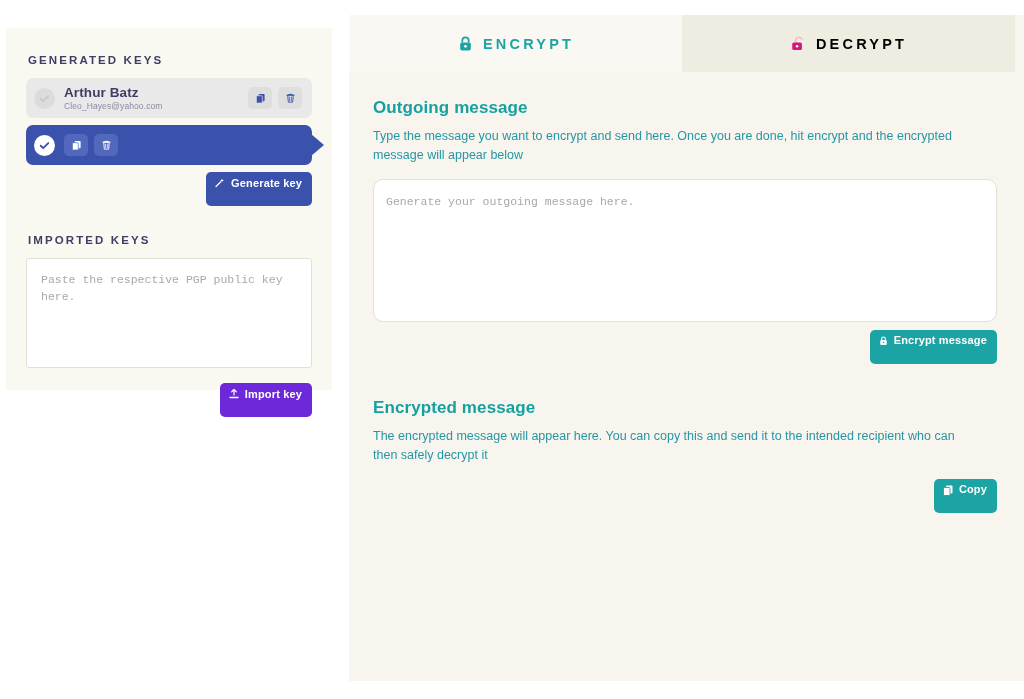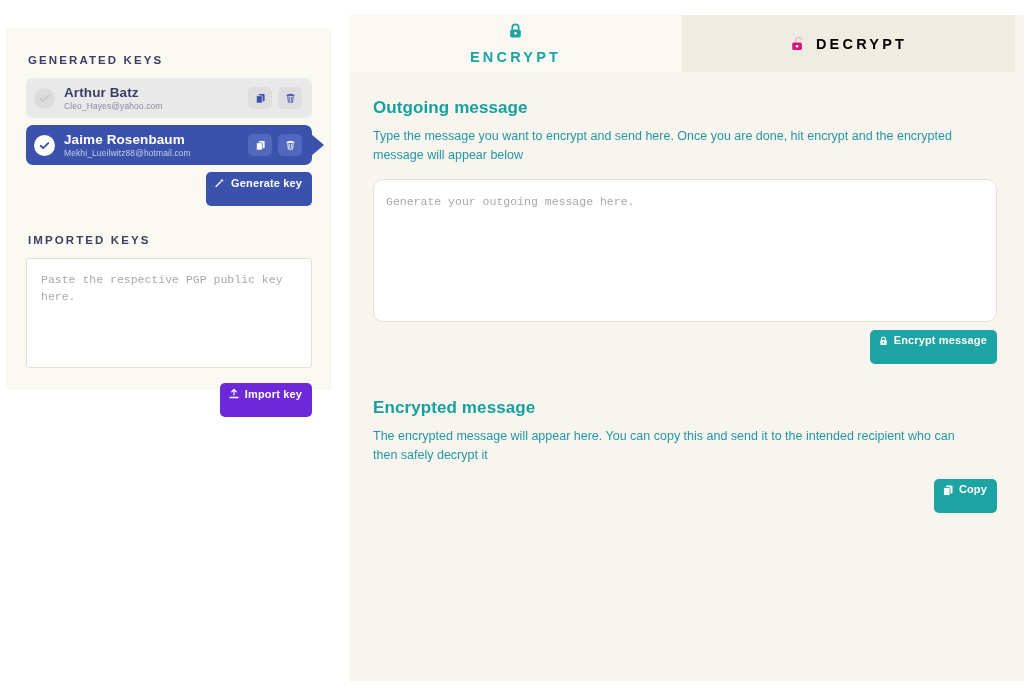--- a/index.html
+++ b/index.html
@@ -173,21 +173,21 @@
     display: flex;
     align-items: center;
     justify-content: center;
     gap: 9px;
     cursor: pointer;
     font-size: 14.5px;
     font-weight: bold;
     letter-spacing: 3.2px;
     user-select: none;
   }
-  #tab-encrypt { background: #faf8f2; color: #1ca3a3; flex-direction: column; }
+  #tab-encrypt { background: #faf8f2; color: #1ca3a3; }
   #tab-decrypt { background: #efece1; color: #000000; margin-right: 9px; }
 
   .content { padding: 26px 27px 0 24px; }
 
   .block-title {
     font-size: 17px;
     font-weight: bold;
     color: #16a0a0;
     margin: 0 0 9px 0;
     letter-spacing: 0.1px;
@@ -261,24 +261,20 @@
       </button>
     </span>
   </div>
 
   
   <div class="key-row active">
     <span class="key-check active-check">
       <svg width="13" height="13" viewBox="0 0 24 24">
         <path d="M5 12.5l4.5 4.5L19 7.5" fill="none" stroke="#3b52ad" stroke-width="3.4" stroke-linecap="round" stroke-linejoin="round"></path>
       </svg>
-    </span>
-    <span class="key-text">
-      <span class="key-name">Jaime Rosenbaum</span>
-      <span class="key-email">Mekhi_Lueilwitz88@hotmail.com</span>
     </span>
     <span class="row-actions">
       <button class="icon-btn">
         <svg width="11" height="12" viewBox="0 0 24 24">
           <rect x="8" y="3" width="13" height="16" rx="2" fill="#ffffff"></rect>
           <rect x="3" y="7" width="13" height="16" rx="2" fill="#ffffff" stroke="#5168bc" stroke-width="1.6"></rect>
         </svg>
       </button>
       <button class="icon-btn">
         <svg width="11" height="12" viewBox="0 0 24 24">

